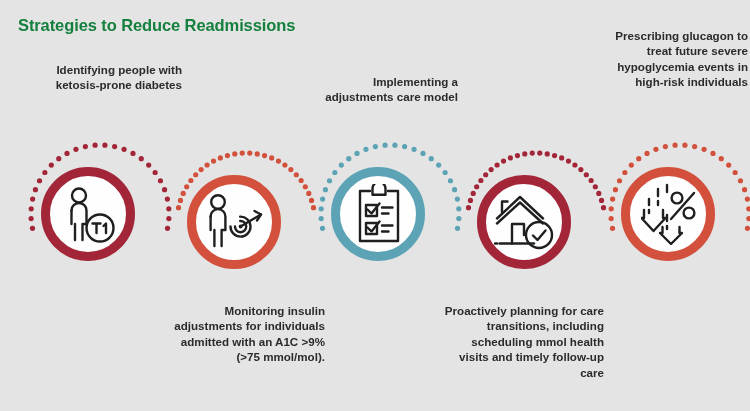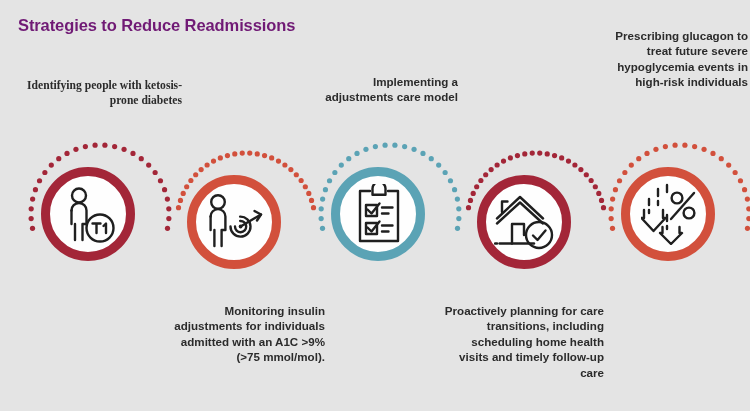--- a/index.html
+++ b/index.html
@@ -10,21 +10,21 @@
     overflow:hidden;
     position:relative;
   }
   #infographic{position:absolute;inset:0;}
 
   .title{
     position:absolute;
     left:18px; top:16px;
     font-size:16.5px;
     font-weight:bold;
-    color:#701a75;
+    color:#15803d;
     letter-spacing:-0.1px;
     white-space:nowrap;
   }
 
   .node{position:absolute;}
 
   .ring{
     position:absolute;
     border-radius:50%;
     background:#fefefe;
@@ -46,21 +46,21 @@
   .glyph svg{display:block;}
 </style>
 </head>
 <body>
 
 <div id="infographic">
 
   <div class="title">Strategies to Reduce Readmissions</div>
 
   <div class="node" style="left:0;top:0;">
-    <div class="caption" style="left:14px; top:78px; width:168px;font-family:Liberation Serif, serif;">Identifying people with ketosis-prone diabetes</div>
+    <div class="caption" style="left:14px; top:62px; width:168px;">Identifying people with ketosis-prone diabetes</div>
 
     <svg class="dots" width="176" height="160" style="left:12px;top:142px;">
       <g id="arc1">
           <circle cx="20.51" cy="86.35" r="2.6" fill="#a32638"></circle>
           <circle cx="19.15" cy="76.62" r="2.6" fill="#a32638"></circle>
           <circle cx="19.20" cy="66.80" r="2.6" fill="#a32638"></circle>
           <circle cx="20.63" cy="57.09" r="2.6" fill="#a32638"></circle>
           <circle cx="23.43" cy="47.68" r="2.6" fill="#a32638"></circle>
           <circle cx="27.53" cy="38.76" r="2.6" fill="#a32638"></circle>
           <circle cx="32.87" cy="30.51" r="2.6" fill="#a32638"></circle>
@@ -242,21 +242,21 @@
         <path d="M3 31.5 L26 10.5 L49 31.5"></path>
         <path d="M8 9.5 L8 20 M8 9.5 L13.5 9.5"></path>
         <path d="M5.5 51.5 L40 51.5"></path>
         <path d="M1 51.5 L3 51.5"></path>
         <path d="M18 51.5 L18 32 L30 32 L30 43"></path>
         <circle cx="45" cy="43" r="13"></circle>
         <path d="M39 43.5 L43.5 48 L51.5 38.5"></path>
       </svg>
     </div>
 
-    <div class="caption" style="left:444px; top:303px; width:160px;">Proactively planning for care transitions, including scheduling home health visits and timely follow-up care</div>
+    <div class="caption" style="left:444px; top:303px; width:160px;">Proactively planning for care transitions, including scheduling mmol health visits and timely follow-up care</div>
   </div>
 
   <div class="node" style="left:0;top:0;">
     <div class="caption" style="left:588px; top:28px; width:160px;">Prescribing glucagon to treat future severe hypoglycemia events in high-risk individuals</div>
 
     <svg class="dots" width="176" height="160" style="left:592px;top:142px;">
       <g id="arc5">
           <circle cx="20.51" cy="86.35" r="2.6" fill="#d2503c"></circle>
           <circle cx="19.15" cy="76.62" r="2.6" fill="#d2503c"></circle>
           <circle cx="19.20" cy="66.80" r="2.6" fill="#d2503c"></circle>

